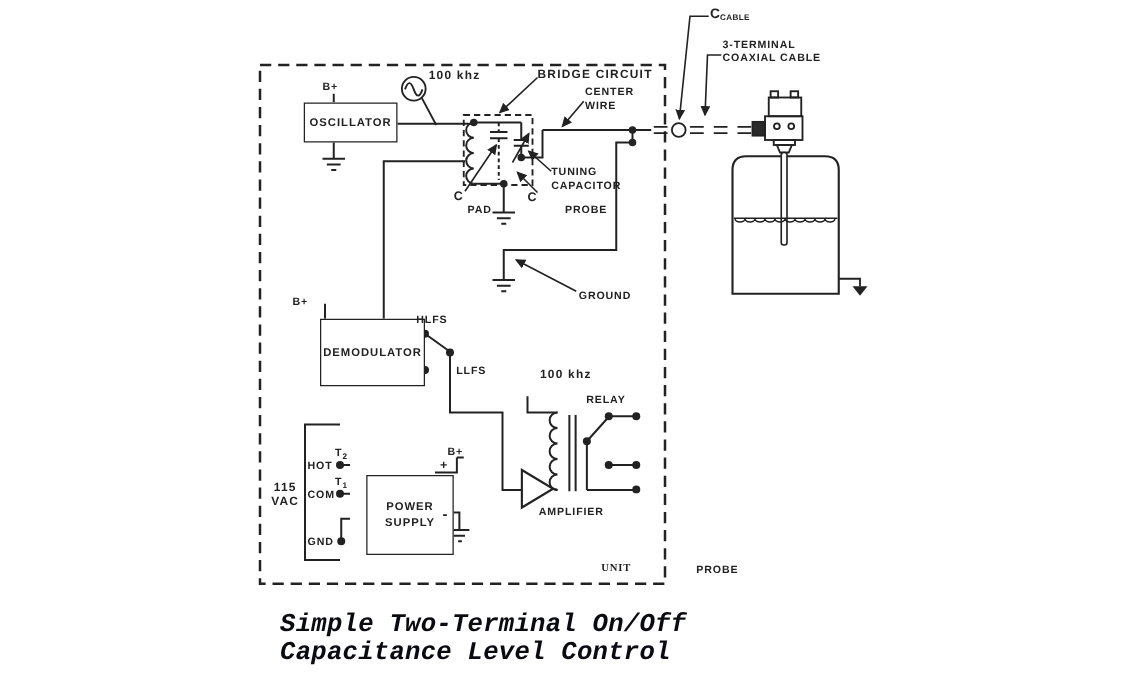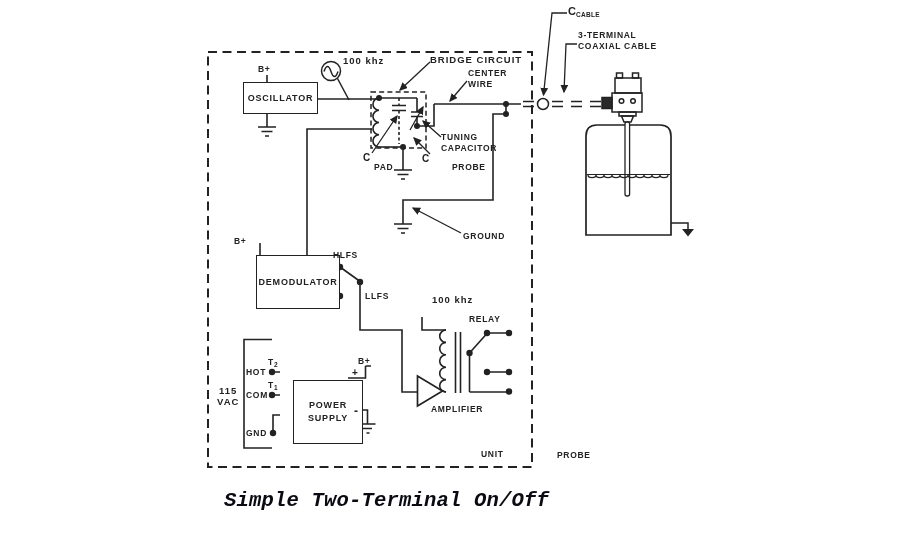--- a/index.html
+++ b/index.html
@@ -208,19 +208,20 @@
   <div class="lbl" style="left:246px;top:390px;">COM</div>
   <div class="lbl big" style="left:217px;top:385px;line-height:11px;text-align:center;">
     <div>115</div>
     <div>VAC</div>
   </div>
   <div class="lbl" style="left:358px;top:356px;">B+</div>
   <div class="lbl" style="left:352px;top:368px;font-size:10px;">+</div>
   <div class="lbl" style="left:354px;top:406px;font-size:12px;">-</div>
   <div class="lbl" style="left:246px;top:428px;">GND</div>
 
-  <div class="lbl" style="left:481px;top:449px;">UNIT</div>
+  <div class="lbl" style="left:481px;top:449px;font-family:Liberation Serif, serif;">UNIT</div>
   <div class="lbl" style="left:557px;top:450px;">PROBE</div>
 
   <div id="title">
     <div>Simple Two-Terminal On/Off</div>
+    <div>Capacitance Level Control</div>
   </div>
 </div>
 
 </body></html>

